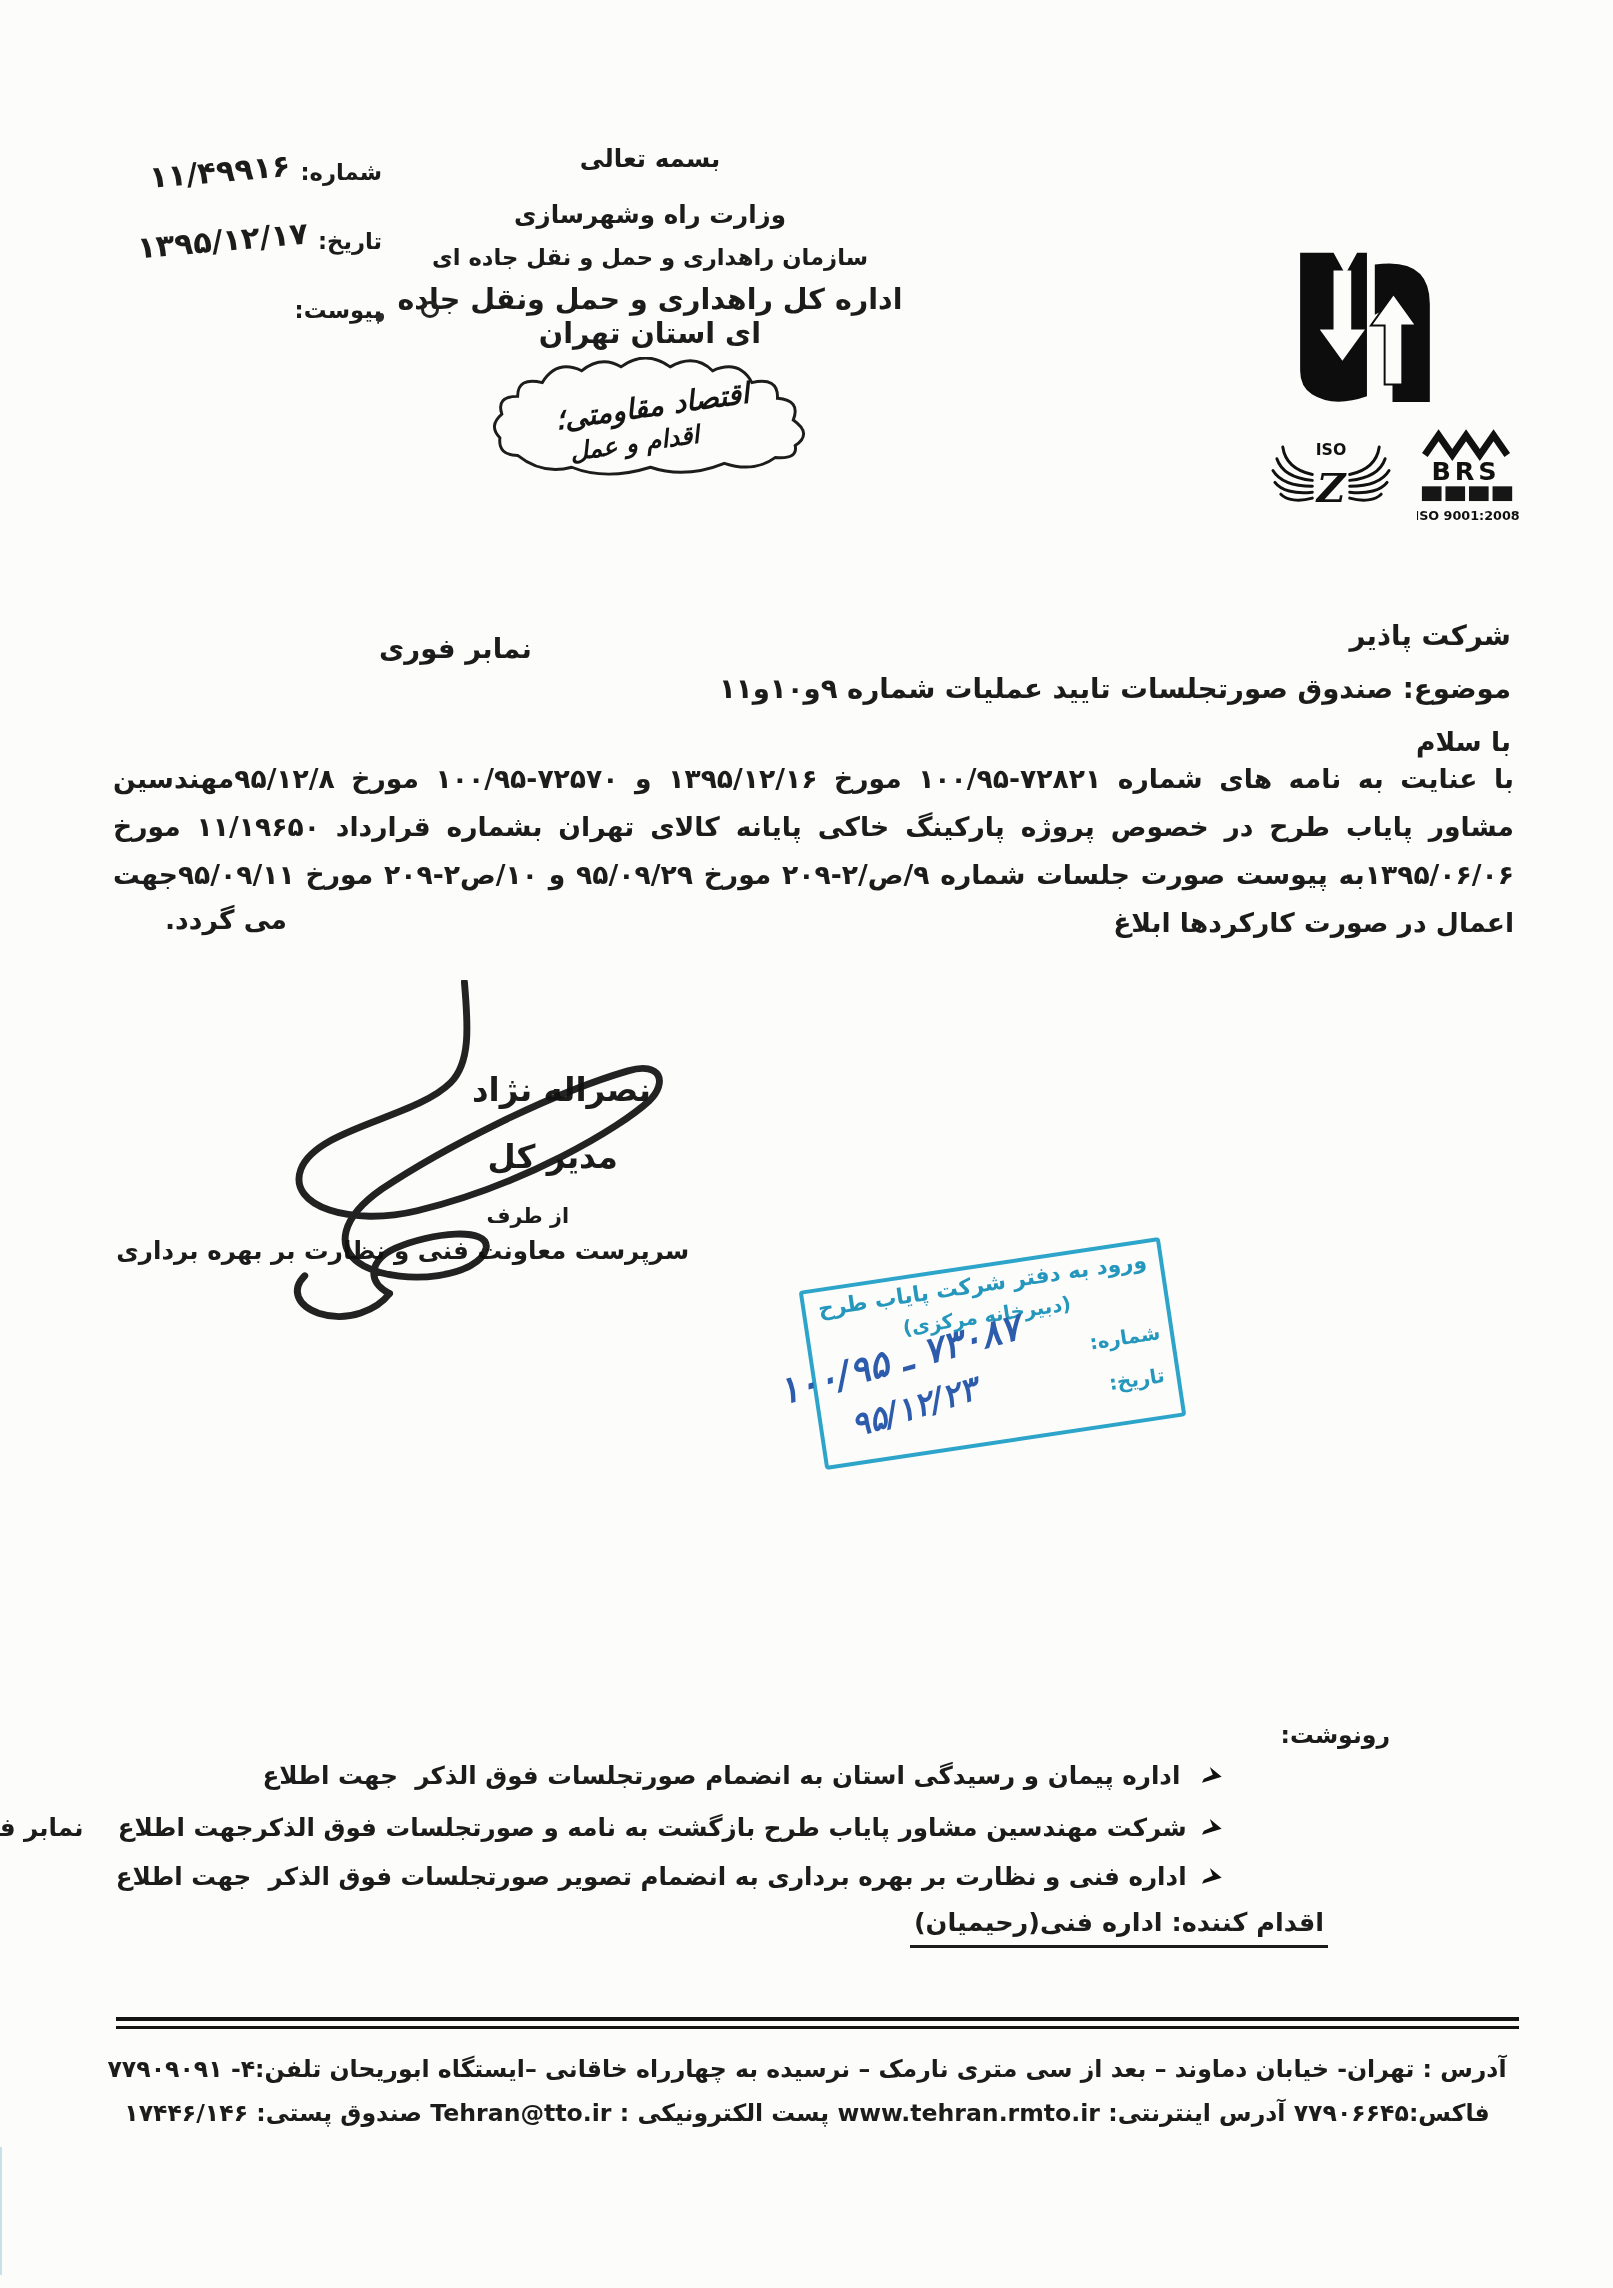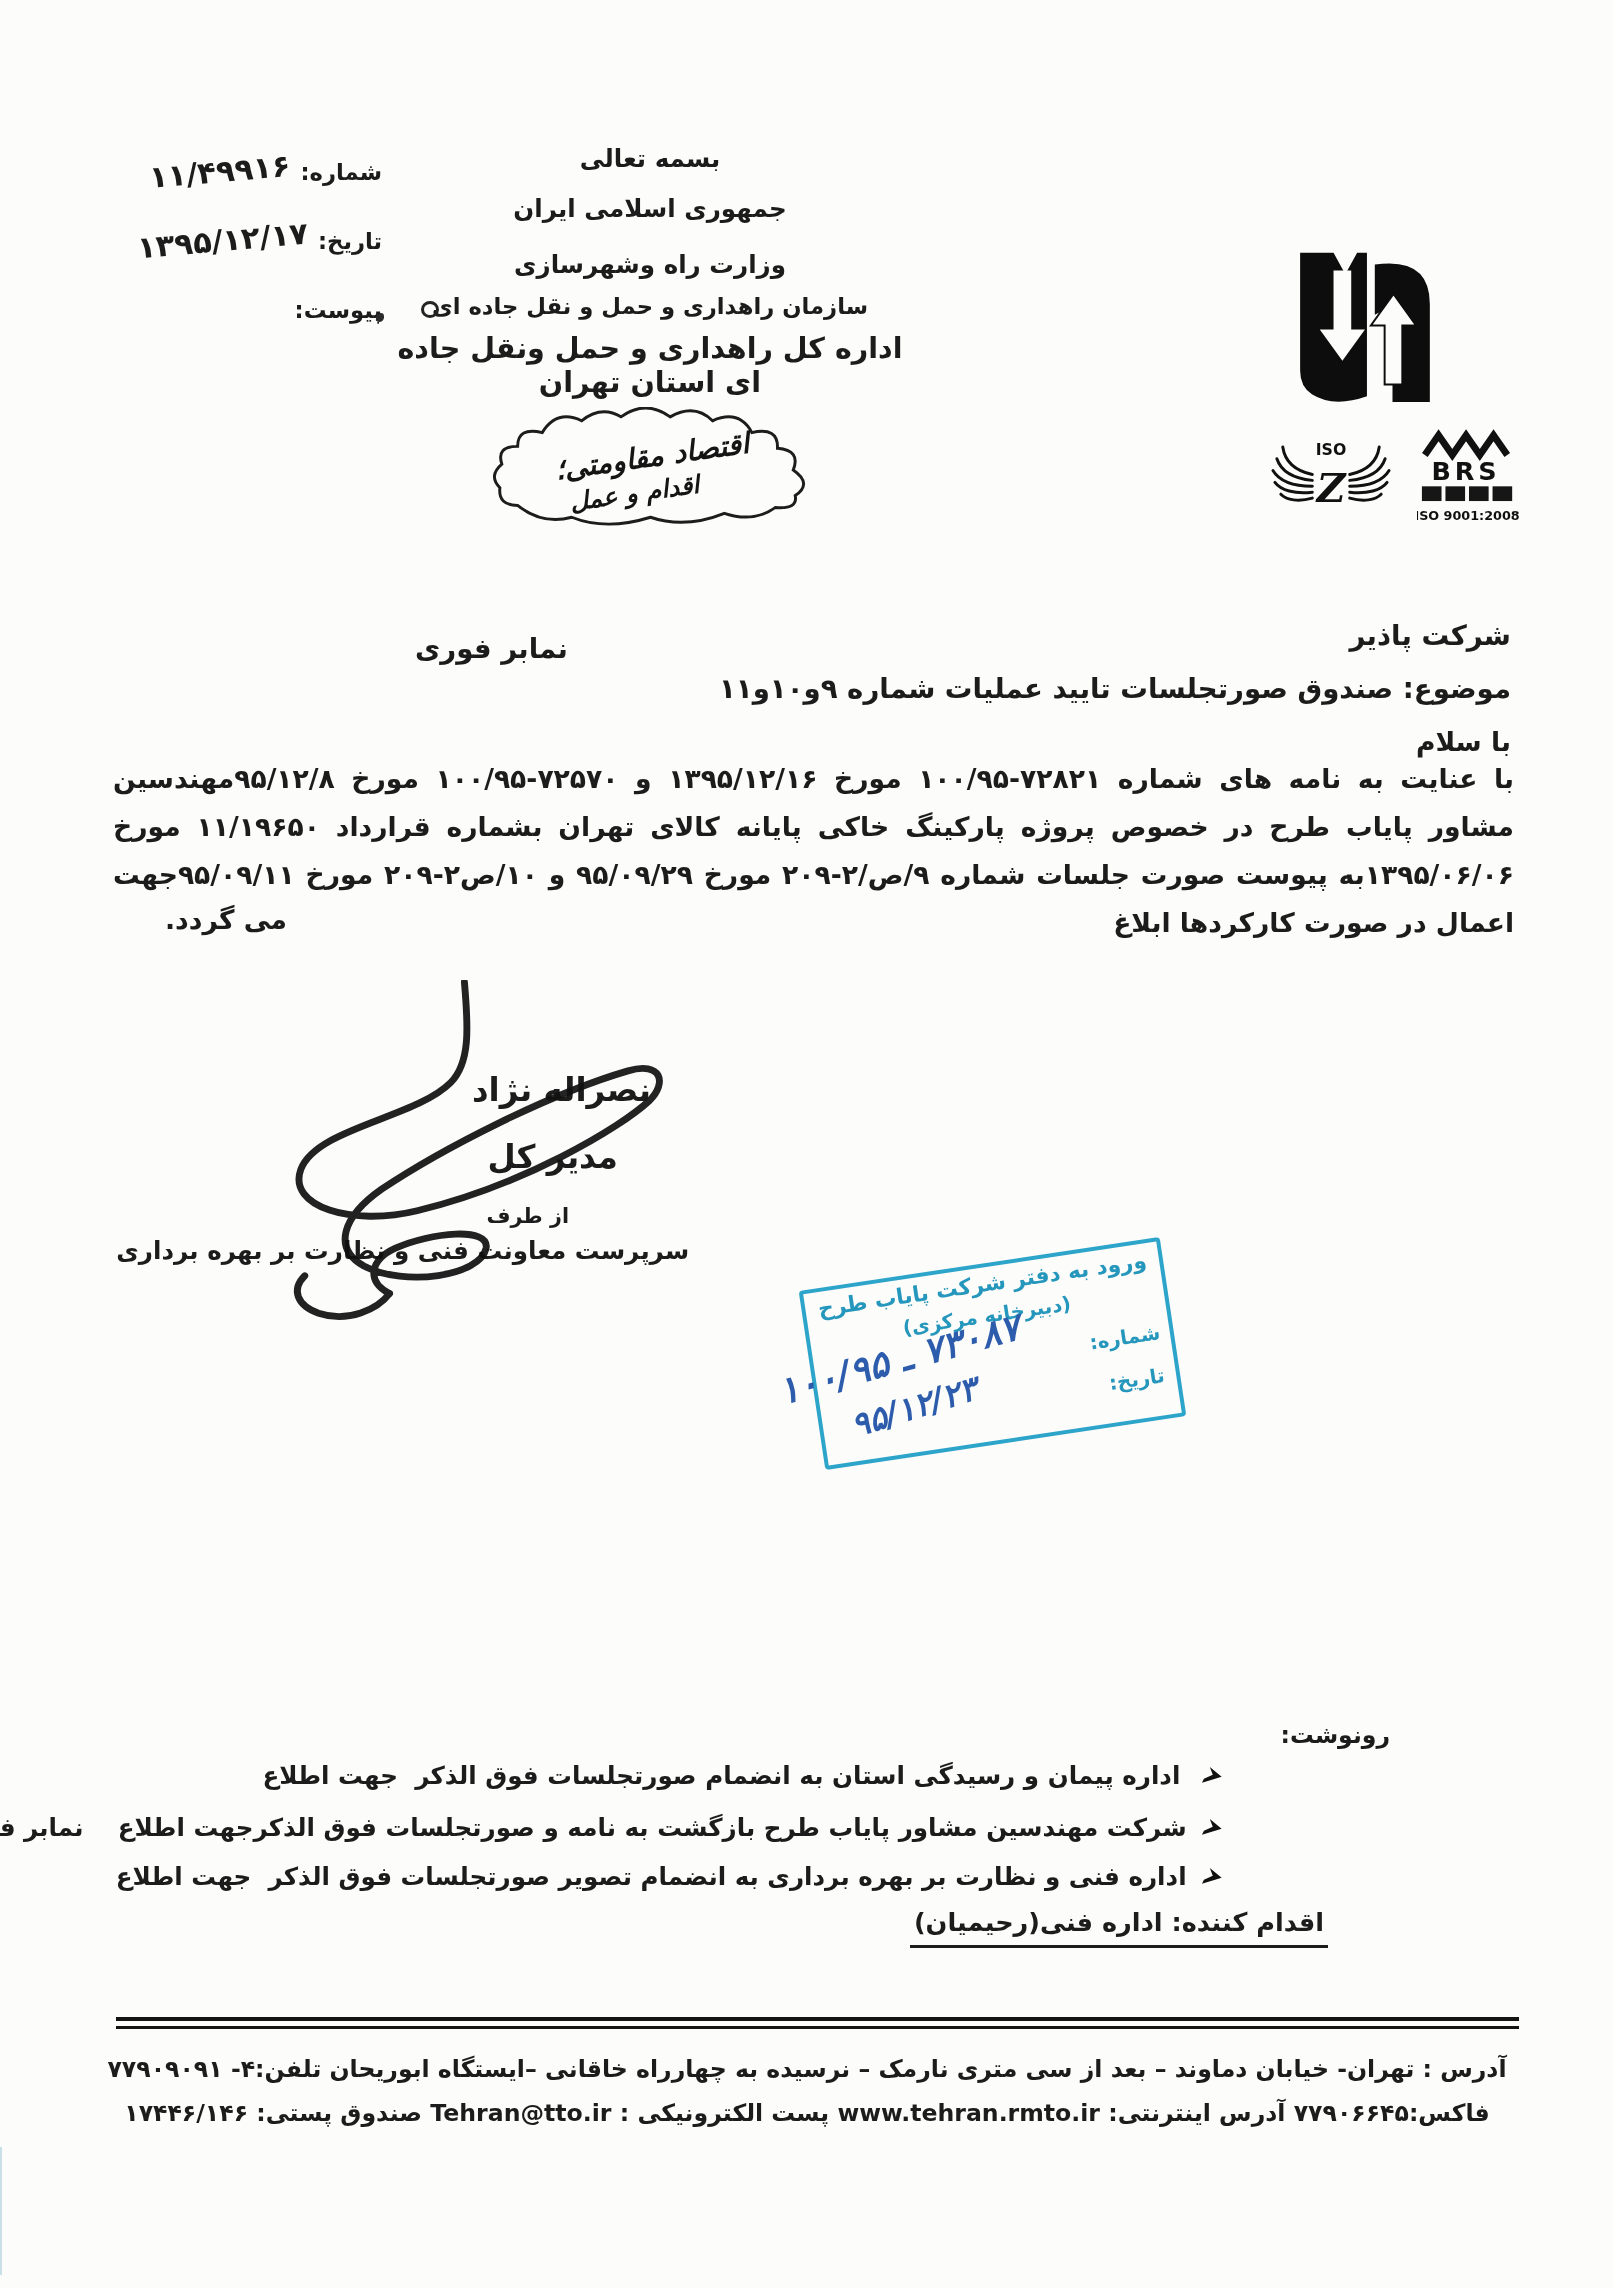--- a/index.html
+++ b/index.html
@@ -16,21 +16,21 @@
   
   .lh-center{left:389px;top:144px;width:522px;text-align:center;}
   .lh1{font-size:24.6px;font-weight:800;}
   .lh2{font-size:24.6px;font-weight:800;margin-top:20.7px;}
   .lh3{font-size:24.6px;font-weight:800;margin-top:27px;}
   .lh4{font-size:22.7px;font-weight:800;margin-top:14.8px;}
   .lh5{font-size:28.6px;font-weight:800;margin-top:11.8px;}
   .emblem{margin-top:7.9px;}
   
   .company{right:103px;top:619px;font-size:27.6px;font-weight:800;}
-  .urgentfax{left:379px;top:632px;font-size:27.6px;font-weight:800;margin-left:36px;}
+  .urgentfax{left:379px;top:632px;font-size:27.6px;font-weight:800;}
   .subject{right:103px;top:672px;font-size:27.6px;font-weight:800;}
   .salutation{right:103px;top:726px;font-size:26.6px;font-weight:800;}
   
   .bodytext{
     left:113px;top:755px;width:1401px;
     font-size:26.6px;font-weight:600;line-height:48px;
     text-align:justify;
   }
   .closing{left:165px;top:904px;font-size:26.6px;font-weight:600;}
   
@@ -84,21 +84,20 @@
   <div class="abs meta-row" style="left:126px;top:223px;width:256px;">
     <span class="meta-label">تاریخ:</span>
     <span class="meta-value">۱۳۹۵/۱۲/۱۷</span>
   </div>
   <div class="abs meta-row" style="left:126px;top:297px;width:256px;">
     <span class="meta-label">پیوست:</span>
   </div>
 
   <div class="abs lh-center">
     <div class="lh1">بسمه تعالی</div>
-    <div class="lh2">جمهوری اسلامی ایران</div>
     <div class="lh3">وزارت راه وشهرسازی</div>
     <div class="lh4">سازمان راهداری و حمل و نقل جاده ای</div>
     <div class="lh5">اداره کل راهداری و حمل ونقل جاده ای استان تهران</div>
     <svg class="emblem" width="325" height="126" viewBox="0 0 330 128">
       <path d="M30,100 Q10,100 12,82 Q0,70 14,58 Q8,40 30,40 Q30,20 55,26 Q70,2 95,14 Q115,-2 135,10 Q160,-8 185,10 Q210,-4 228,14 Q255,2 268,26 Q295,20 294,42 Q318,44 310,64 Q330,78 312,90 Q315,104 292,102 Q270,118 240,108 Q200,124 165,112 Q120,126 85,112 Q55,120 30,100 Z" fill="none" stroke="#1d1d1d" stroke-width="3"></path>
       <text x="168" y="60" text-anchor="middle" font-size="29" font-weight="bold" font-style="italic" fill="#151515" transform="rotate(-8 168 60)">اقتصاد مقاومتی؛</text>
       <text x="150" y="96" text-anchor="middle" font-size="25" font-weight="bold" font-style="italic" fill="#151515" transform="rotate(-8 150 96)">اقدام و عمل</text>
     </svg>
   </div>
 

